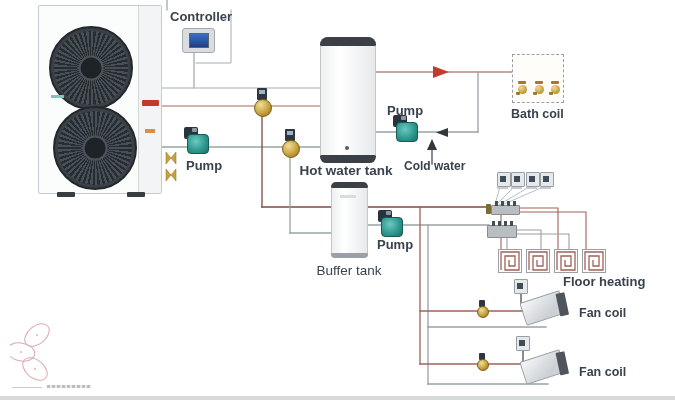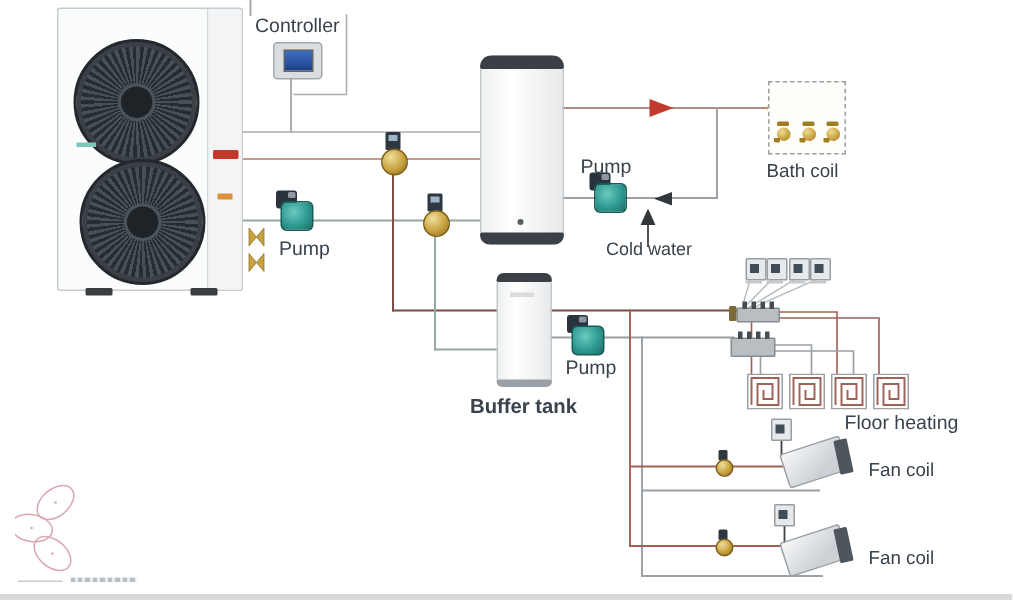--- a/index.html
+++ b/index.html
@@ -1,20 +1,20 @@
 <!DOCTYPE html>
 <html><head>
 <meta charset="utf-8">
 <style>
   html,body{margin:0;padding:0;background:#fff;}
   .canvas{position:relative;width:675px;height:400px;background:#ffffff;
           font-family:"Liberation Sans",sans-serif;overflow:hidden;}
   svg.pipes{position:absolute;left:0;top:0;z-index:1;}
   .comp{position:absolute;z-index:2;}
-  .lbl{position:absolute;z-index:3;color:#39424d;font-weight:400;white-space:nowrap;}
+  .lbl{position:absolute;z-index:3;color:#39424d;font-weight:700;white-space:nowrap;}
   .center{text-align:center;}
 
   
   .hp{background:#fbfcfc;border:1px solid #c6cbcf;border-radius:2px;}
   .hp-panel{position:absolute;right:0;top:0;width:22px;height:100%;border-left:1px solid #d3d7da;
             background:#f3f4f5;border-radius:0 2px 2px 0;}
   .fan{position:absolute;border-radius:50%;
        background:repeating-conic-gradient(#475058 0deg 4deg,#272c31 4deg 8deg);
        border:2px solid #23282d;box-shadow:inset 0 0 0 3px #3a4046;}
   .fan::after{content:"";position:absolute;left:50%;top:50%;width:26%;height:26%;
@@ -276,24 +276,25 @@
   </div>
   <div class="comp fc" style="left:522px;top:355px;">
     <div class="fc-top"></div>
     <div class="fc-edge"></div>
   </div>
 
   <div class="comp" style="left:0;top:396px;width:675px;height:4px;background:#d7d9db;z-index:1;"></div>
 
   <div class="lbl" style="left:170px;top:9px;font-size:13px;">Controller</div>
   <div class="lbl" style="left:186px;top:158px;font-size:13px;">Pump</div>
+  <div class="lbl center" style="left:286px;top:163px;width:120px;font-size:13.5px;font-weight:700;">Hot water tank</div>
   <div class="lbl" style="left:387px;top:103px;font-size:13px;">Pump</div>
   <div class="lbl" style="left:404px;top:159px;font-size:12px;">Cold water</div>
   <div class="lbl" style="left:511px;top:107px;font-size:12.5px;">Bath coil</div>
-  <div class="lbl center" style="left:309px;top:263px;width:80px;font-size:13.5px;font-weight:700;">Buffer tank</div>
+  <div class="lbl center" style="left:309px;top:263px;width:80px;font-size:13.5px;font-weight:400;">Buffer tank</div>
   <div class="lbl" style="left:377px;top:237px;font-size:13px;">Pump</div>
   <div class="lbl" style="left:563px;top:274px;font-size:13px;">Floor heating</div>
   <div class="lbl" style="left:579px;top:306px;font-size:12.5px;">Fan coil</div>
   <div class="lbl" style="left:579px;top:365px;font-size:12.5px;">Fan coil</div>
 
   <svg class="comp" style="left:10px;top:320px;" width="42" height="64" viewBox="0 0 42 64">
     <g fill="none" stroke="#d9a8b0" stroke-width="1">
       <ellipse cx="27" cy="15" rx="14" ry="9" transform="rotate(-40 27 15)"></ellipse>
       <ellipse cx="11" cy="32" rx="14" ry="9" transform="rotate(10 11 32)"></ellipse>
       <ellipse cx="25" cy="49" rx="14" ry="9" transform="rotate(40 25 49)"></ellipse>

